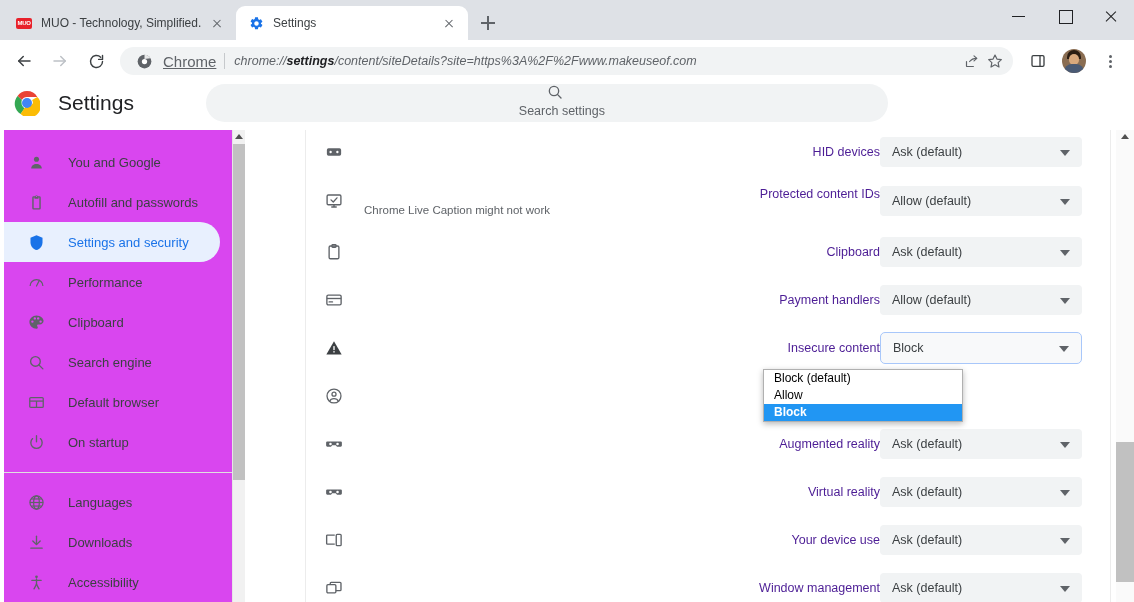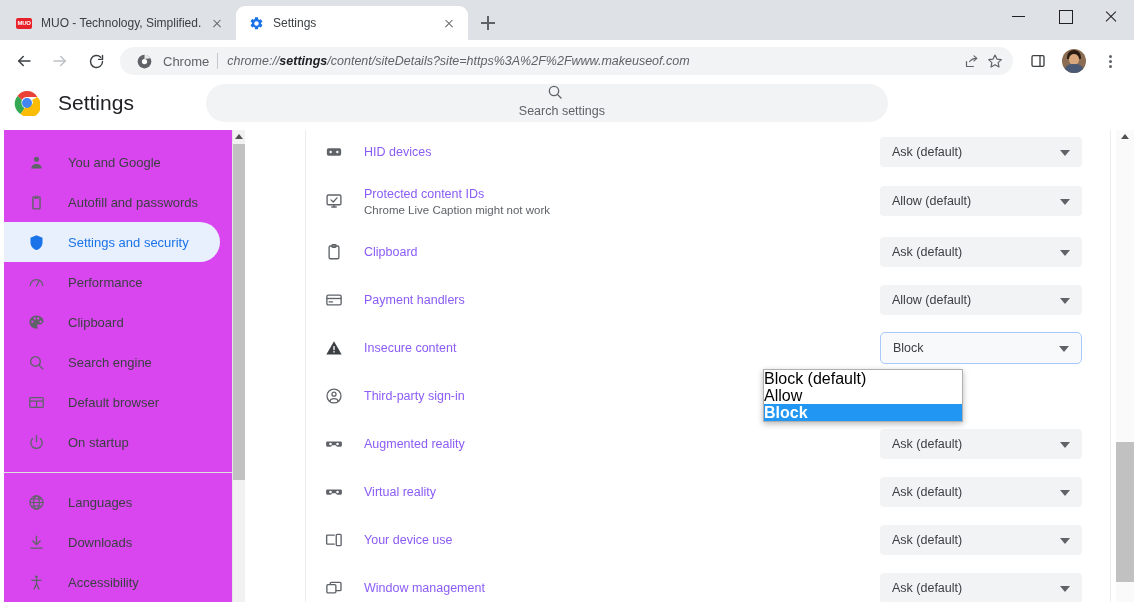--- a/index.html
+++ b/index.html
@@ -79,21 +79,21 @@
   }
   .tb-btn {
     width: 30px; height: 30px; margin: 0 3px; border-radius: 50%;
     display: flex; align-items: center; justify-content: center; flex: none;
   }
   .omnibox {
     flex: 1; height: 28px; background: #f1f3f4; border-radius: 14px;
     display: flex; align-items: center; margin: 0 7px 0 6px; padding: 0 6px 0 12px;
   }
   .omni-chrome-label {
-    font-size: 13px; color: #5f6368; margin: 0 8px 0 7px; white-space: nowrap;
+    font-size: 15px; color: #5f6368; margin: 0 8px 0 7px; white-space: nowrap; text-decoration: underline;
   }
   .omni-sep { width: 1px; height: 16px; background: #c6c9cc; margin-right: 9px; }
   .omni-url {
     flex: 1; font-size: 12.5px; color: #5f6368; white-space: nowrap; overflow: hidden; font-style: italic;
   }
   .omni-url b { color: #202124; font-weight: 600; }
   .omni-icon { width: 24px; height: 24px; display: flex; align-items: center; justify-content: center; flex: none; }
   .avatar {
     width: 24px; height: 24px; border-radius: 50%; overflow: hidden; flex: none;
     background: #8a6d52; position: relative;
@@ -167,21 +167,21 @@
     overflow: hidden;
   }
   .perm-row {
     height: 48px; display: flex; align-items: center; padding: 0 28px 0 58px; position: relative;
   }
   .perm-icon {
     position: absolute; left: 18px; width: 20px; height: 20px;
     display: flex; align-items: center; justify-content: center;
   }
   .perm-labels { flex: 1; min-width: 0; }
-  .perm-name { font-size: 12.5px; color: #8b5cf6; white-space: nowrap; }
+  .perm-name { font-size: 12.5px; color: #4c1d95; white-space: nowrap; text-align: right; }
   .perm-sub { font-size: 11.5px; color: #5f6368; margin-top: 3px; white-space: nowrap; }
   .perm-select {
     width: 202px; height: 30px; flex: none; background: #f1f3f4;
     border-radius: 4px; display: flex; align-items: center;
     padding: 0 10px 0 12px; font-size: 12.5px; color: #3c4043; position: relative;
   }
   .perm-select.focused {
     background: #f8f9fa; border: 1px solid #a8c7fa; border-radius: 5px; height: 32px;
   }
   .caret {
@@ -189,22 +189,22 @@
     border-left: 5px solid transparent; border-right: 5px solid transparent;
     border-top: 6px solid #5f6368;
   }
 
   .dropdown {
     position: absolute; left: 763px; top: 369px; width: 200px;
     background: #ffffff; border: 1px solid #b0b0b0;
     box-shadow: 0 2px 6px rgba(0,0,0,0.28); z-index: 50;
   }
   .dd-item {
-    height: 17px; line-height: 17px; 
-    font-size: 16px; color: #000000; white-space: nowrap;
+    height: 17px; line-height: 17px; padding-left: 10px;
+    font-size: 12px; color: #000000; white-space: nowrap;
   }
   .dd-item.highlighted { background: #2196f3; color: #ffffff; font-weight: 600; }
 </style>
 </head>
 <body>
 
 <div class="browser">
 
   <div class="tabstrip">
 

